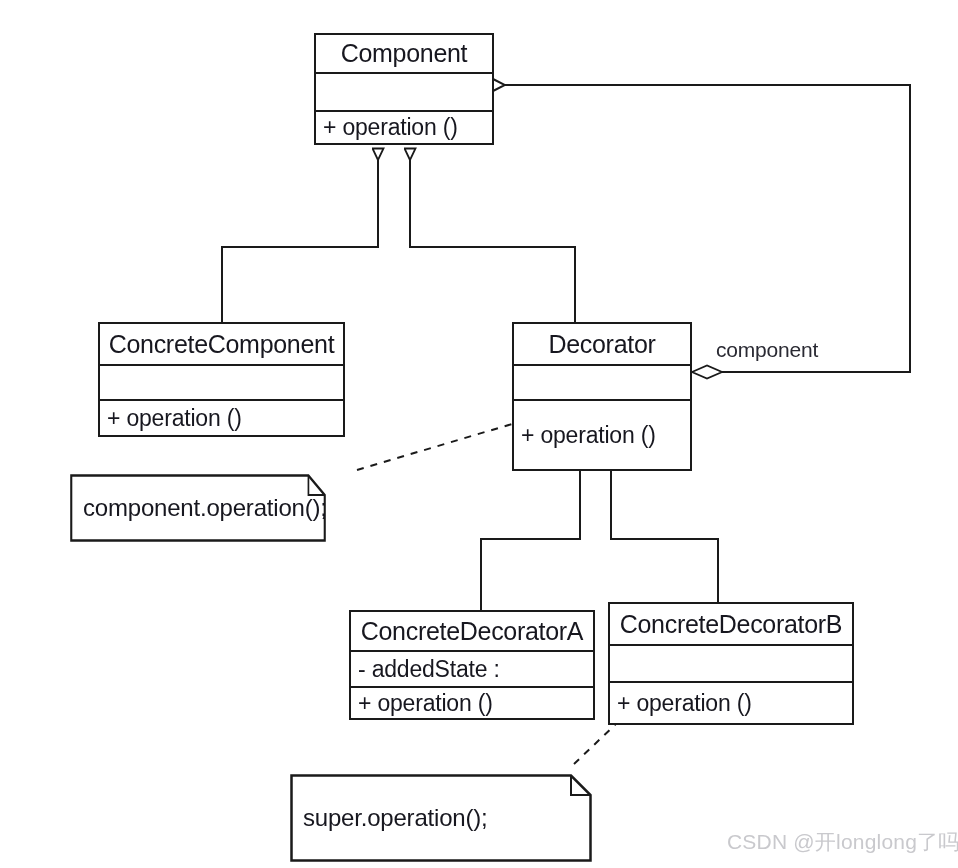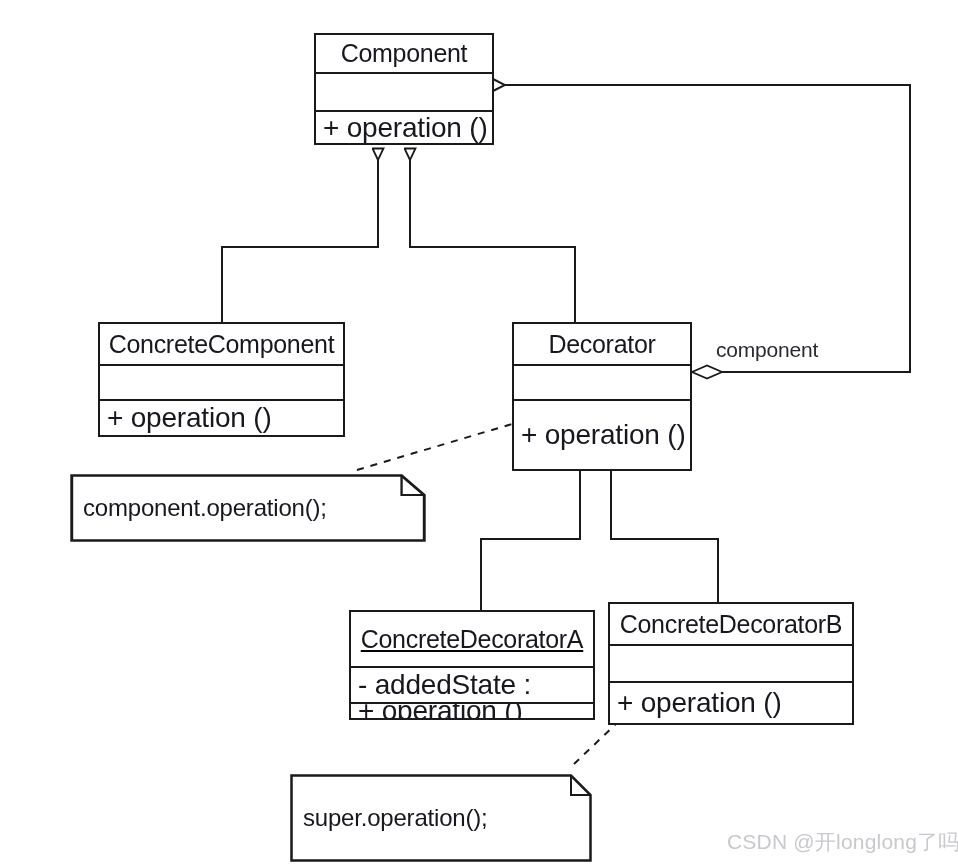--- a/index.html
+++ b/index.html
@@ -50,21 +50,21 @@
     letter-spacing: -0.3px;
     white-space: nowrap;
   }
   .uml-members {
     flex-direction: column;
     align-items: flex-start;
     justify-content: center;
     padding-left: 7px;
   }
   .uml-members .txt {
-    font-size: 28px;
+    font-size: 23px;
     color: #17171f;
     letter-spacing: -0.2px;
     white-space: nowrap;
     line-height: 1.26;
   }
   .uml-empty { }
 
   
   .uml-note {
     position: absolute;
@@ -187,42 +187,42 @@
     </div>
     <div class="uml-compartment uml-members uml-empty" style="height:35px;"></div>
     <div class="uml-compartment uml-members" style="flex:1;">
       <span class="txt">+ operation ()</span>
     </div>
   </div>
 
   <div class="edge-label" style="left:716px; top:338px;">component</div>
 
   <div class="uml-class" style="left:349px; top:610px; width:246px; height:110px;">
-    <div class="uml-compartment uml-name" style="height:54px;text-decoration:underline;">
+    <div class="uml-compartment uml-name" style="height:38px;">
       <span class="txt">ConcreteDecoratorA</span>
     </div>
     <div class="uml-compartment uml-members" style="height:36px;">
       <span class="txt">- addedState :</span>
     </div>
     <div class="uml-compartment uml-members" style="flex:1;">
       <span class="txt">+ operation ()</span>
     </div>
   </div>
 
   <div class="uml-class" style="left:608px; top:602px; width:246px; height:123px;">
     <div class="uml-compartment uml-name" style="height:40px;">
       <span class="txt">ConcreteDecoratorB</span>
     </div>
     <div class="uml-compartment uml-members uml-empty" style="height:37px;"></div>
     <div class="uml-compartment uml-members" style="flex:1;">
       <span class="txt">+ operation ()</span>
     </div>
   </div>
 
-  <div class="uml-note" style="left:70px; top:474px; width:356px; height:68px;">
+  <div class="uml-note" style="left:70px; top:474px; width:256px; height:68px;">
     <svg class="note-shape" viewBox="0 0 306 68" preserveAspectRatio="none" xmlns="http://www.w3.org/2000/svg">
       <path d="M 1.5 1.5 L 285 1.5 L 304.5 21 L 304.5 66.5 L 1.5 66.5 Z" fill="#ffffff" stroke="#1a1a1a" stroke-width="2.5"></path>
       <path d="M 285 1.5 L 285 21 L 304.5 21" fill="none" stroke="#1a1a1a" stroke-width="2"></path>
     </svg>
     <div class="note-text">
       <span class="txt">component.operation();</span>
     </div>
   </div>
 
   <div class="uml-note" style="left:290px; top:767px; width:302px; height:88px;margin-top:7px;">

